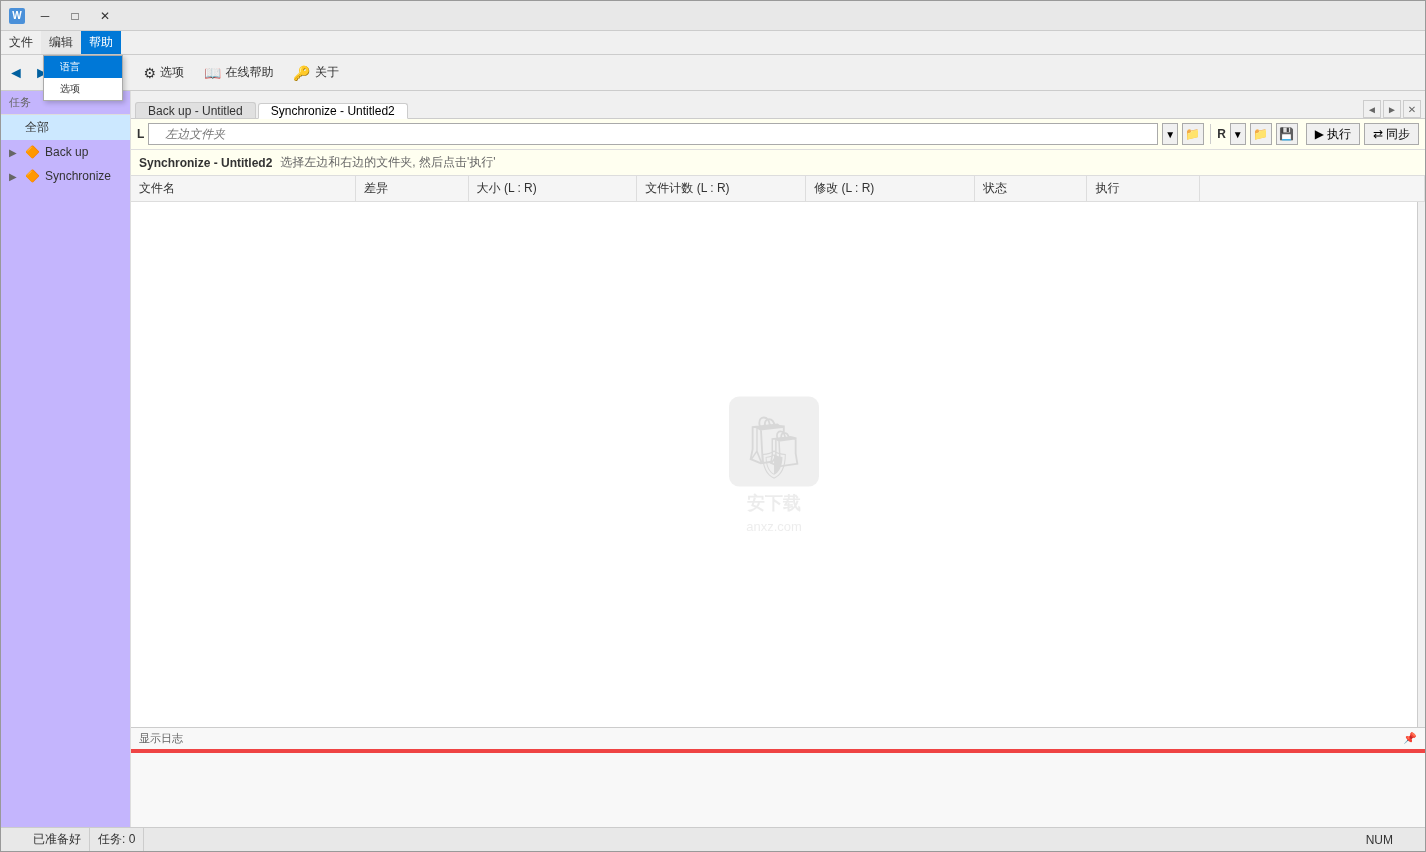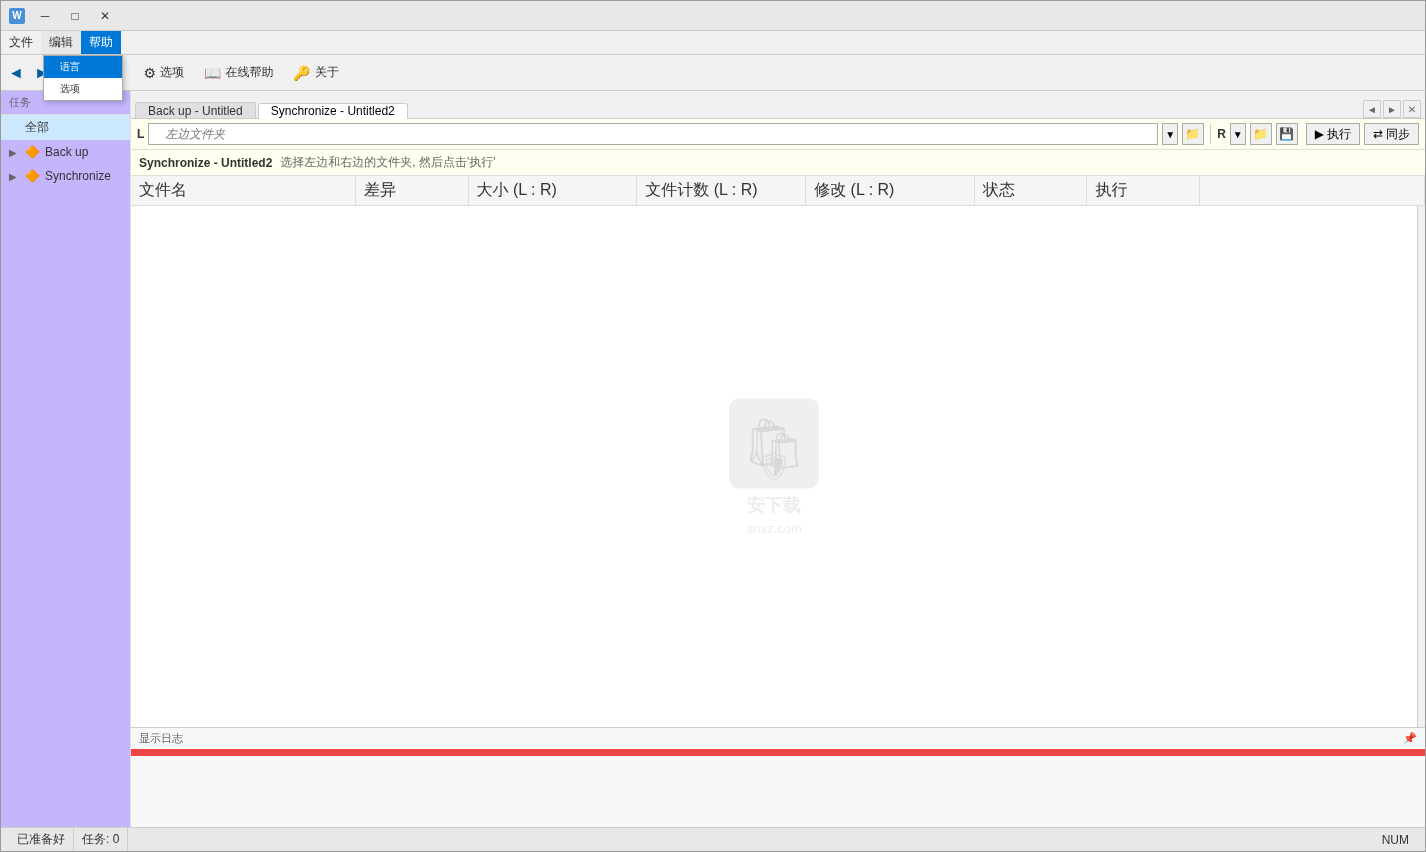--- a/index.html
+++ b/index.html
@@ -339,21 +339,21 @@
       display: grid;
       grid-template-columns: 2fr 1fr 1.5fr 1.5fr 1.5fr 1fr 1fr 2fr;
       background: #f5f5f5;
       border-bottom: 1px solid #ddd;
       position: sticky;
       top: 0;
       z-index: 10;
     }
     .table-header-cell {
       padding: 4px 8px;
-      font-size: 16px;
+      font-size: 12px;
       color: #333;
       border-right: 1px solid #ddd;
       white-space: nowrap;
     }
 
     
     .right-resize {
       width: 8px;
       background: #f0f0f0;
       border-left: 1px solid #ccc;
@@ -367,41 +367,41 @@
       background: #f8f8f8;
       border-top: 1px solid #ccc;
       flex-shrink: 0;
       display: flex;
       flex-direction: column;
     }
     .log-header {
       padding: 3px 8px;
       font-size: 11px;
       color: #666;
-      border-bottom: 7px solid #ef4444;
+      border-bottom: 4px solid #ef4444;
       display: flex;
       align-items: center;
       justify-content: space-between;
     }
     .log-content {
       flex: 1;
       padding: 4px 8px;
       font-size: 11px;
       color: #333;
       overflow: auto;
     }
 
     
     .status-bar {
       height: 24px;
       background: #e8e8e8;
       border-top: 1px solid #ccc;
       display: flex;
       align-items: center;
-      padding: 0 8px;
+      padding: 0 24px;
       font-size: 12px;
       color: #333;
       flex-shrink: 0;
     }
     .status-segment {
       padding: 0 8px;
       border-right: 1px solid #ccc;
       height: 100%;
       display: flex;
       align-items: center;

